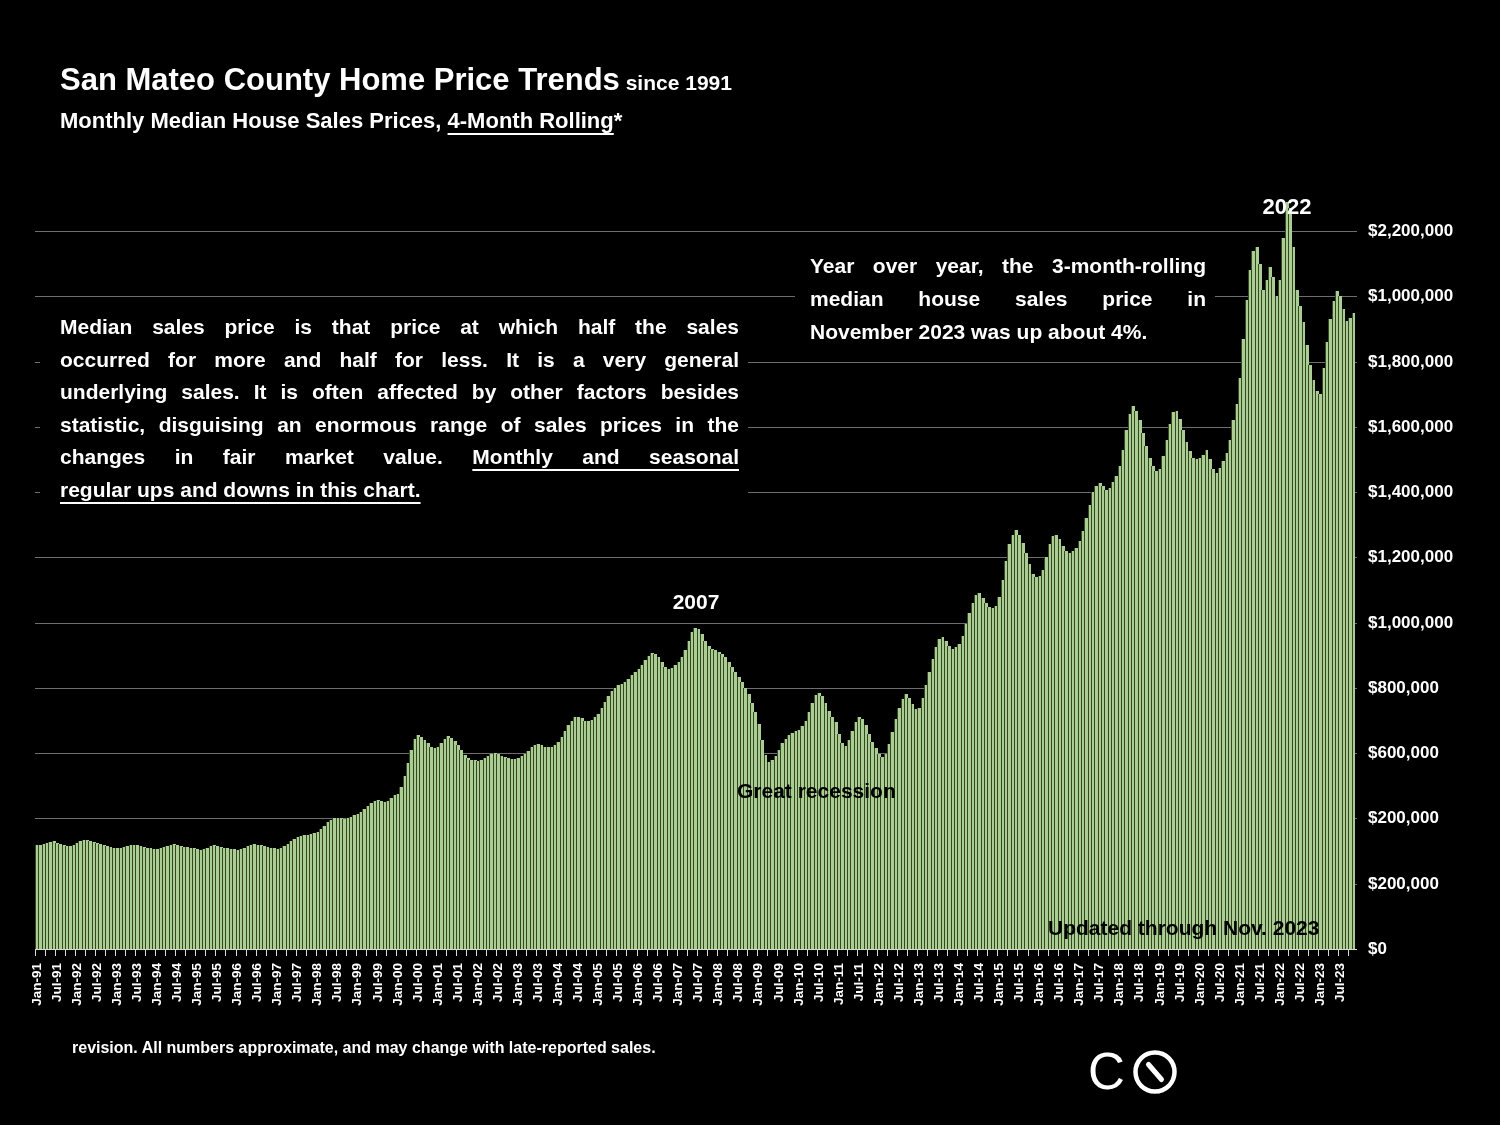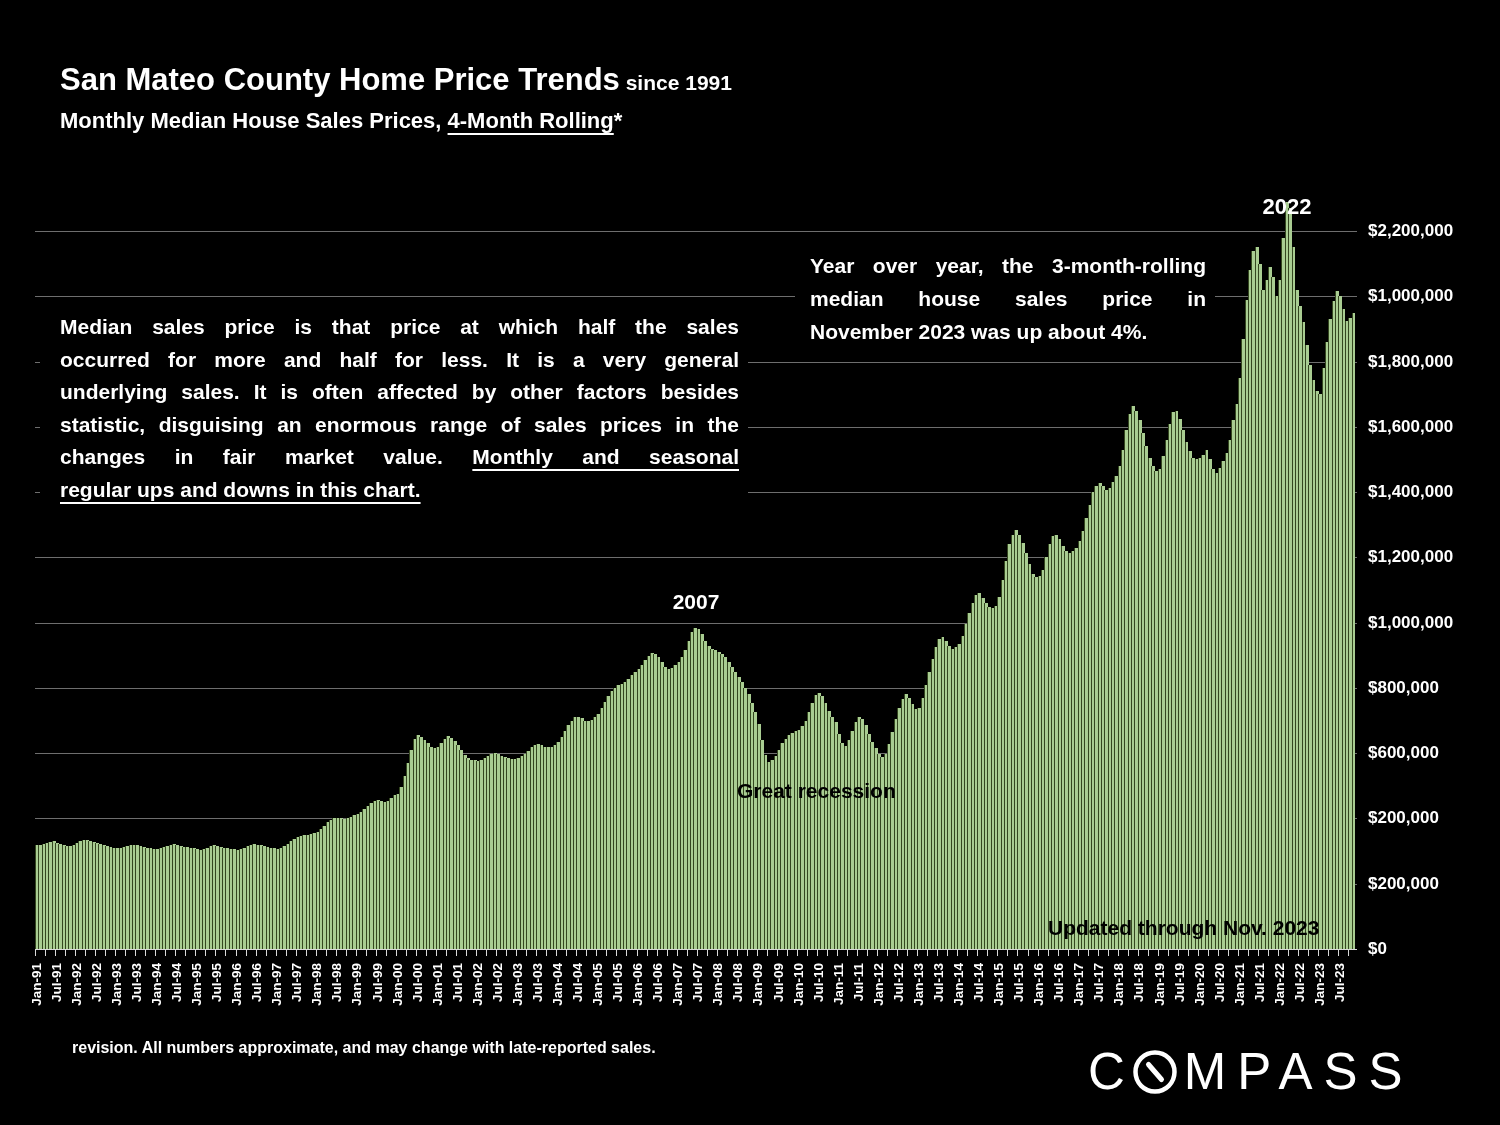--- a/index.html
+++ b/index.html
@@ -705,15 +705,14 @@
   <div class="abs" id="footer">
       <div class="jline last">revision. All numbers approximate, and may change with late-reported sales.</div>
     </div>
 
   <div class="abs" id="logo">
     <span class="txt">C</span>
     <svg width="46" height="46" viewBox="0 0 46 46">
       <circle cx="23" cy="23" r="19.5" fill="none" stroke="#ffffff" stroke-width="4.5"></circle>
       <line x1="16.5" y1="15.5" x2="29.5" y2="30.5" stroke="#ffffff" stroke-width="5" stroke-linecap="round"></line>
     </svg>
-    <span class="txt">MPASS</span>
   </div>
 </div>
 
 </body></html>

